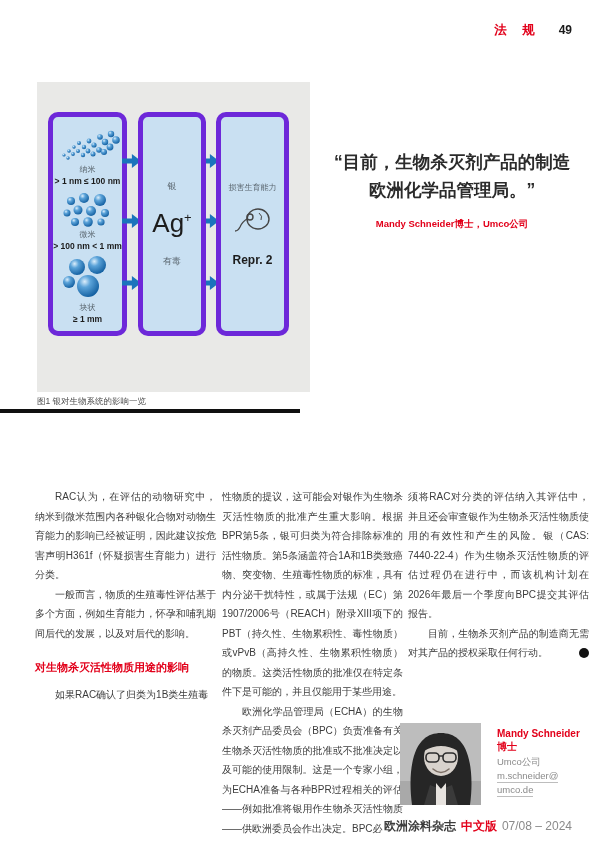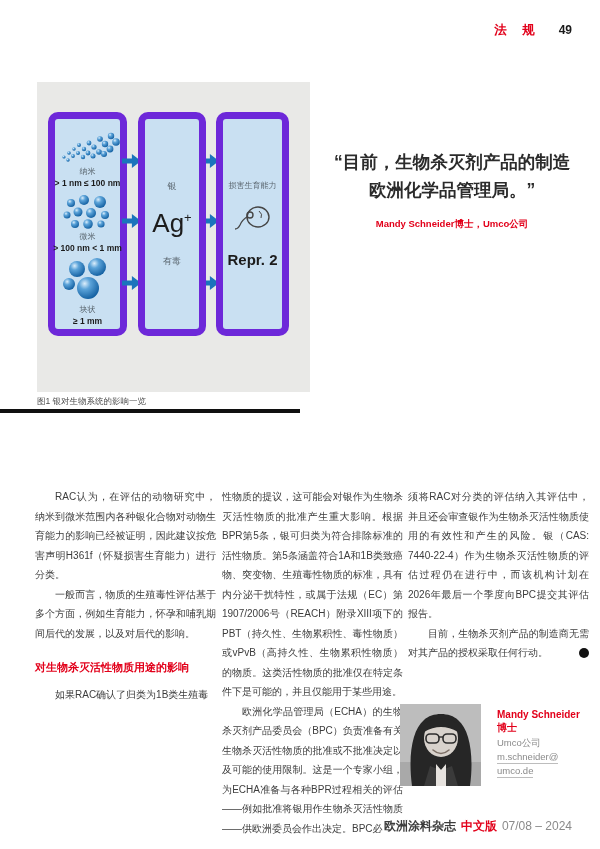--- a/index.html
+++ b/index.html
@@ -15,36 +15,36 @@
   .hdr .section { color:#e2001a; font-weight:bold; font-size:12.5px; letter-spacing:6px; }
   .hdr .pageno { color:#1a1a1a; font-weight:bold; font-size:12px; }
 
   
   .figure-canvas {
     position:absolute; left:37px; top:82px; width:273px; height:310px;
     background:#e9e9e7;
   }
   .pbox {
     position:absolute; top:30px; height:224px;
-    background:#c9e0f2; border:7px solid #6d28d9; border-radius:10px;
+    background:#c9e0f2; border:5px solid #6d28d9; border-radius:10px;
     display:flex; flex-direction:column; align-items:center;
   }
   .box1 { left:11px;  width:79px; padding:7px 2px 8px; justify-content:space-between; }
   .box2 { left:101px; width:68px; justify-content:center; gap:12px; }
   .box3 { left:179px; width:73px; justify-content:center; gap:10px; }
   .rowlabel { color:#5b6770; font-size:8px; line-height:10px; }
   .sizelabel { color:#1c1c1c; font-size:8.5px; font-weight:bold; line-height:11px; white-space:nowrap; }
   .divider { width:48px; height:1px; background:#9fb4c4; margin:2px 0; }
   .prow { display:flex; flex-direction:column; align-items:center; gap:1px; }
   .ag-top { color:#5b6770; font-size:9px; }
   .ag-symbol { color:#1c1c1c; font-size:26px; font-weight:normal; line-height:26px; }
   .ag-symbol sup { font-size:13px; }
   .ag-bottom { color:#5b6770; font-size:9px; margin-top:8px; }
   .fx-top { color:#5b6770; font-size:8px; }
-  .fx-bottom { color:#1c1c1c; font-size:15px; font-weight:bold; margin-top:8px; }
+  .fx-bottom { color:#1c1c1c; font-size:12px; font-weight:bold; margin-top:8px; }
   .arrow {
     position:absolute; width:19px; height:14px; background:#1b74bc;
     clip-path:polygon(0 32%, 52% 32%, 52% 0, 100% 50%, 52% 100%, 52% 68%, 0 68%);
   }
   .fig-caption { position:absolute; left:37px; top:396px; color:#4d4d4d; font-size:8.5px; }
   .black-rule { position:absolute; left:0; top:409px; width:300px; height:4px; background:#101010; }
 
   
   .quote { position:absolute; left:308px; top:148px; width:288px; text-align:center; }
   .quote .qline { display:block; color:#2b2b2b; font-weight:bold; font-size:17.5px; line-height:28px; }
@@ -59,21 +59,21 @@
   .col p.ind { text-indent:2em; }
   .col h2 { color:#e2001a; font-size:11px; font-weight:bold; margin:16px 0 10px; line-height:16px; text-align:left; }
   .endwrap { position:relative; }
   .endmark {
     float:right; margin-top:5px; width:10px; height:10px; border-radius:50%;
     background:#111; color:#fff; font-size:7px; line-height:10px; text-align:center;
     font-weight:bold;
   }
 
   
-  .author { position:absolute; left:400px; top:704px; display:flex; gap:16px; }
+  .author { position:absolute; left:400px; top:723px; display:flex; gap:16px; }
   .portrait { width:81px; height:82px; flex:0 0 auto; }
   .a-info { padding-top:4px; font-size:9.5px; line-height:13.5px; }
   .a-name, .a-title { color:#e2001a; font-weight:bold; font-size:10px; line-height:13px; }
   .a-co { color:#8a8a8a; margin-top:2px; }
   .a-mail { color:#8a8a8a; border-bottom:1px solid #bdbdbd; display:inline-block; line-height:13px; }
 
   
   .footer { position:absolute; right:28px; top:818px; font-size:12px; color:#8a8a8a;
             display:flex; gap:5px; align-items:baseline; }
   .footer .journal { color:#3c3c3c; font-weight:bold; }

